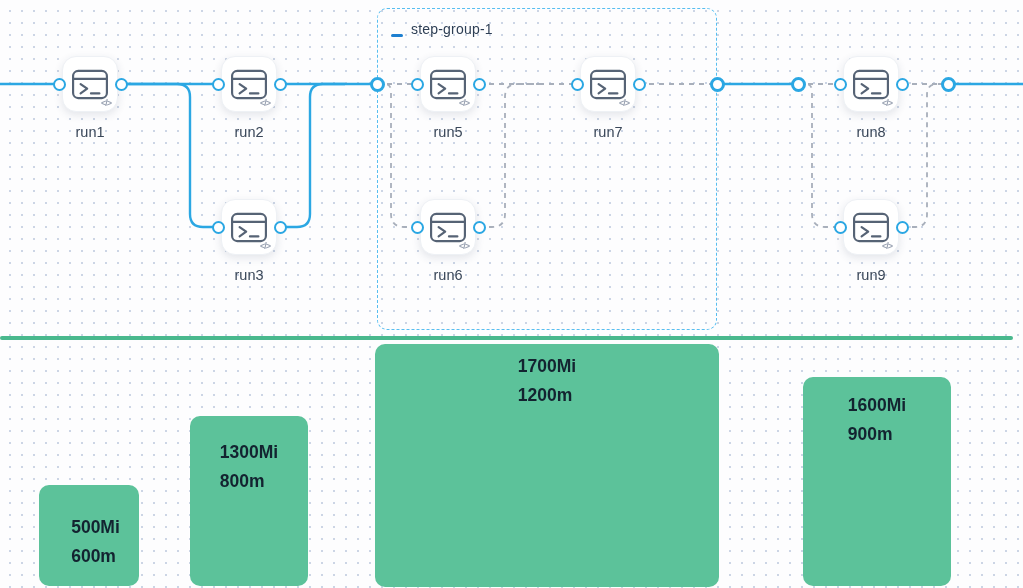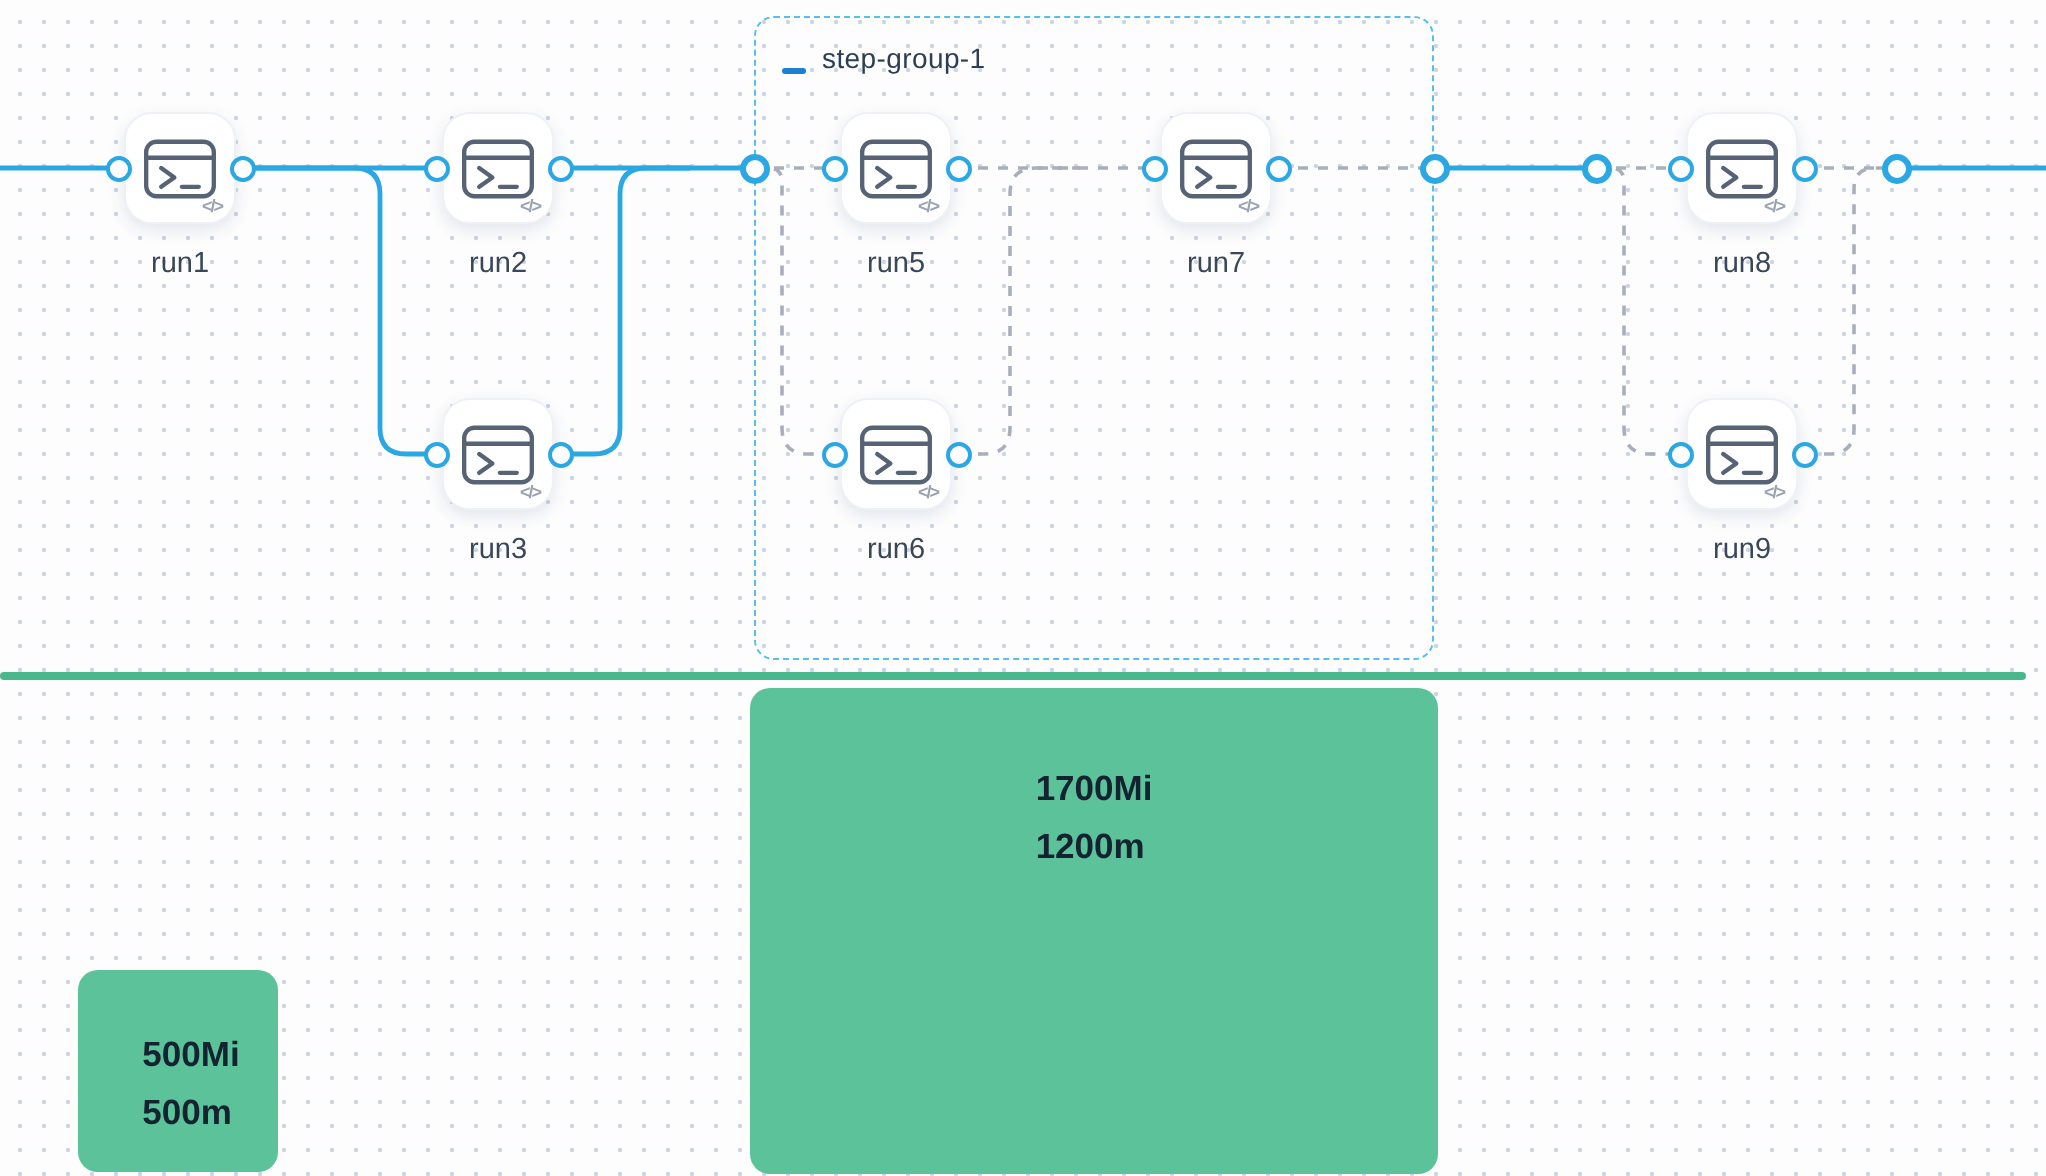--- a/index.html
+++ b/index.html
@@ -196,23 +196,35 @@
       <div class="port" style="left: 833.5px; top: 77.5px;"></div>
       <div class="port" style="left: 895.5px; top: 77.5px;"></div>
       <div class="port" style="left: 833.5px; top: 220.5px;"></div>
       <div class="port" style="left: 895.5px; top: 220.5px;"></div>
     </div>
   <div class="separator" style="left: 0px; top: 336px; width: 1013px; height: 4px;"></div>
   <div class="layer bars-layer">
       <div class="bar" style="left: 39px; top: 485px; width: 100px; height: 101px; padding-top: 28px; padding-left: 13px;">
     <div class="bar-text">
       <div>500Mi</div>
-      <div>500m</div>
-    </div>
-  </div>
-      <div class="bar" style="left: 375px; top: 344px; width: 344px; height: 243px; padding-top: 36px;">
+      <div>600m</div>
+    </div>
+  </div>
+      <div class="bar" style="left: 190px; top: 416px; width: 118px; height: 170px; padding-top: 22px;">
+    <div class="bar-text">
+      <div>1300Mi</div>
+      <div>800m</div>
+    </div>
+  </div>
+      <div class="bar" style="left: 375px; top: 344px; width: 344px; height: 243px; padding-top: 8px;">
     <div class="bar-text">
       <div>1700Mi</div>
       <div>1200m</div>
     </div>
   </div>
+      <div class="bar" style="left: 803px; top: 377px; width: 148px; height: 209px; padding-top: 14px;">
+    <div class="bar-text">
+      <div>1600Mi</div>
+      <div>900m</div>
+    </div>
+  </div>
     </div>
 </div>
 
 </body></html>

